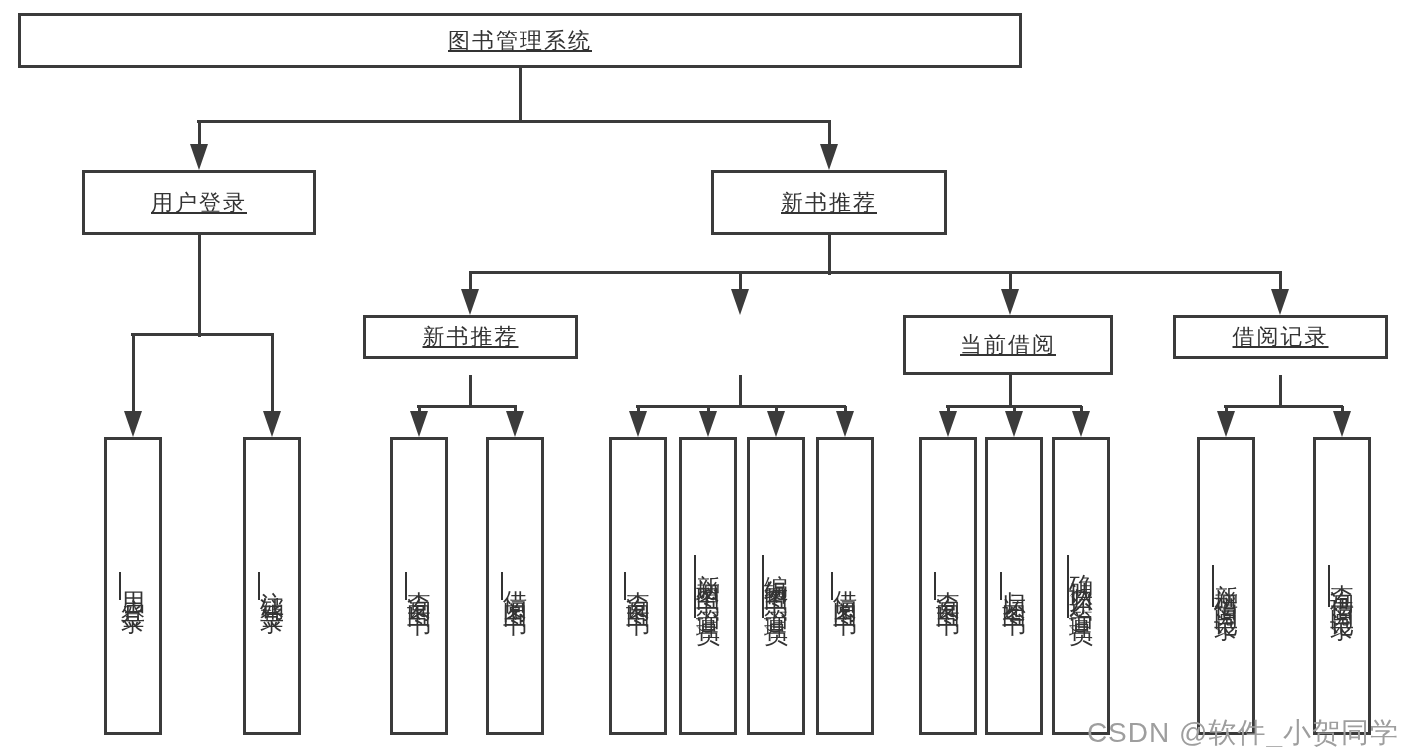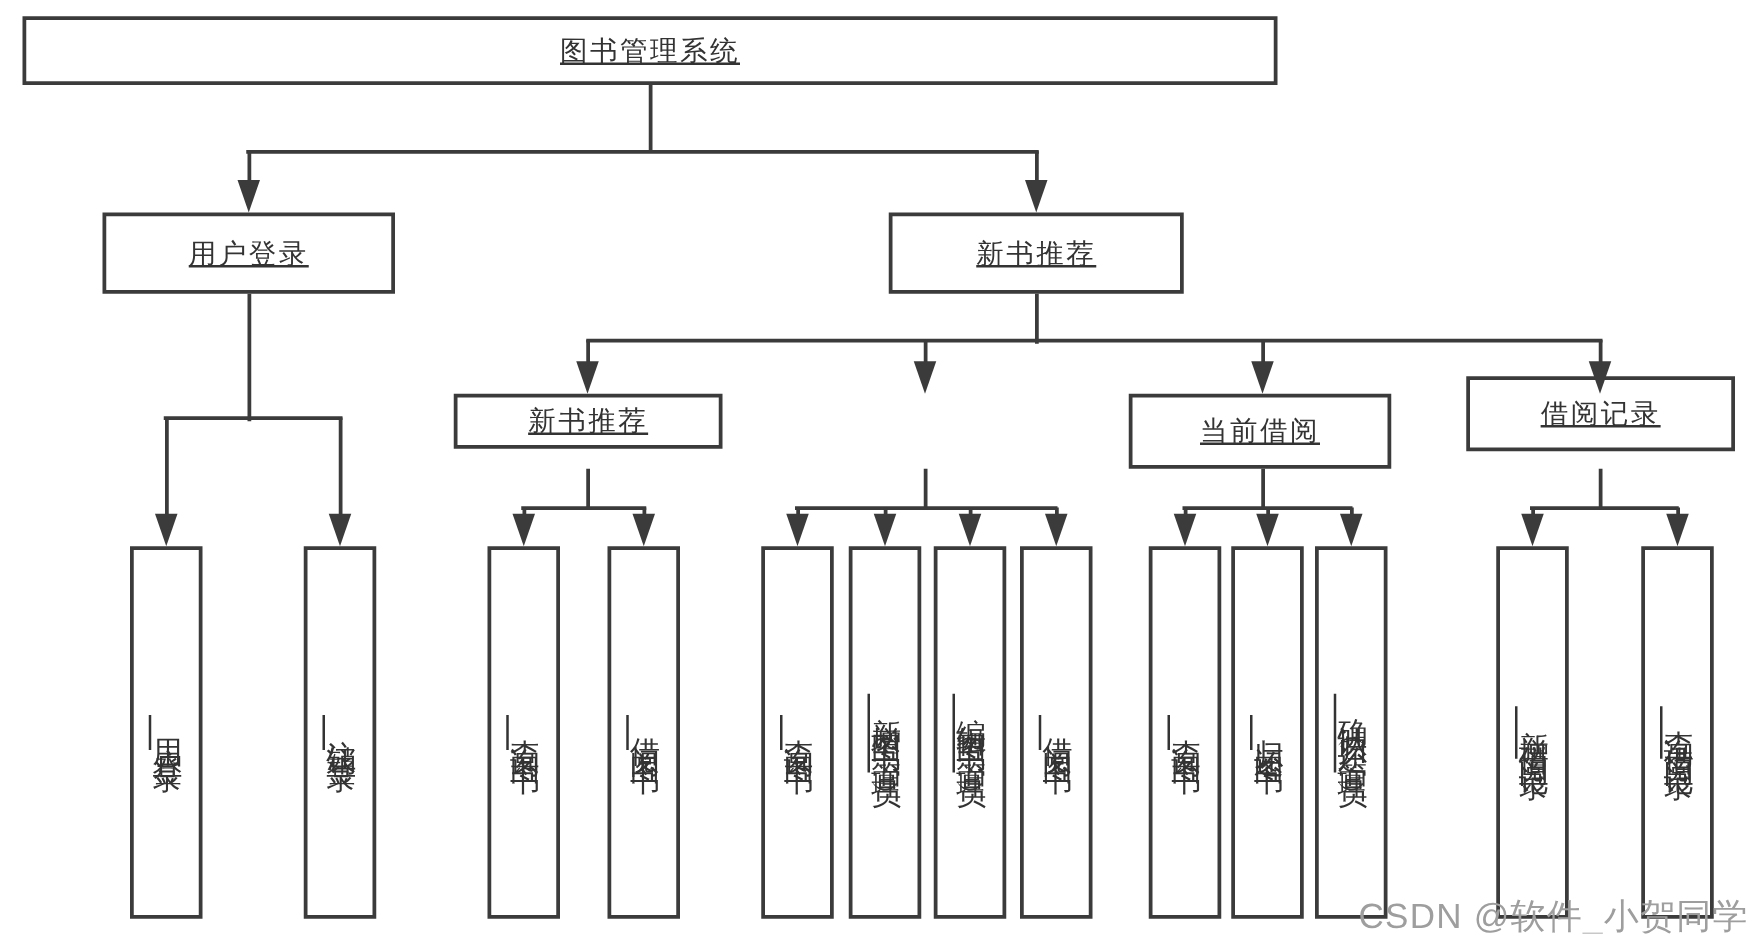--- a/index.html
+++ b/index.html
@@ -58,21 +58,21 @@
 
 <div class="canvas">
 
   <div class="node" style="left:18px;top:13px;width:1004px;height:55px">图书管理系统</div>
 
   <div class="node" style="left:82px;top:170px;width:234px;height:65px">用户登录</div>
   <div class="node" style="left:711px;top:170px;width:236px;height:65px">新书推荐</div>
 
   <div class="node" style="left:363px;top:315px;width:215px;height:44px">新书推荐</div>
   <div class="node" style="left:903px;top:315px;width:210px;height:60px">当前借阅</div>
-  <div class="node" style="left:1173px;top:301px;width:215px;height:60px">借阅记录</div>
+  <div class="node" style="left:1173px;top:315px;width:215px;height:44px">借阅记录</div>
 
   <div class="node leaf" style="left:104px">用户登录</div>
   <div class="node leaf" style="left:243px">注销登录</div>
 
   <div class="node leaf" style="left:390px">查询图书</div>
   <div class="node leaf" style="left:486px">借阅图书</div>
 
   <div class="node leaf" style="left:609px">查询图书</div>
   <div class="node leaf" style="left:679px">新增图书（管理员）</div>
   <div class="node leaf" style="left:747px">编辑图书（管理员）</div>

